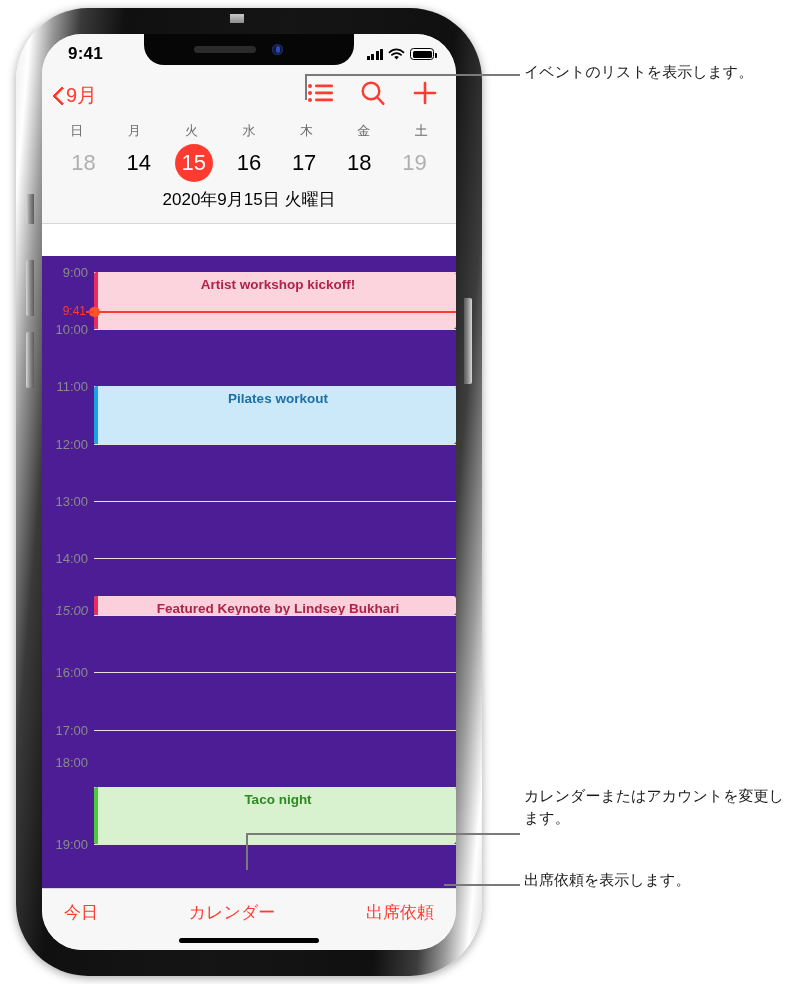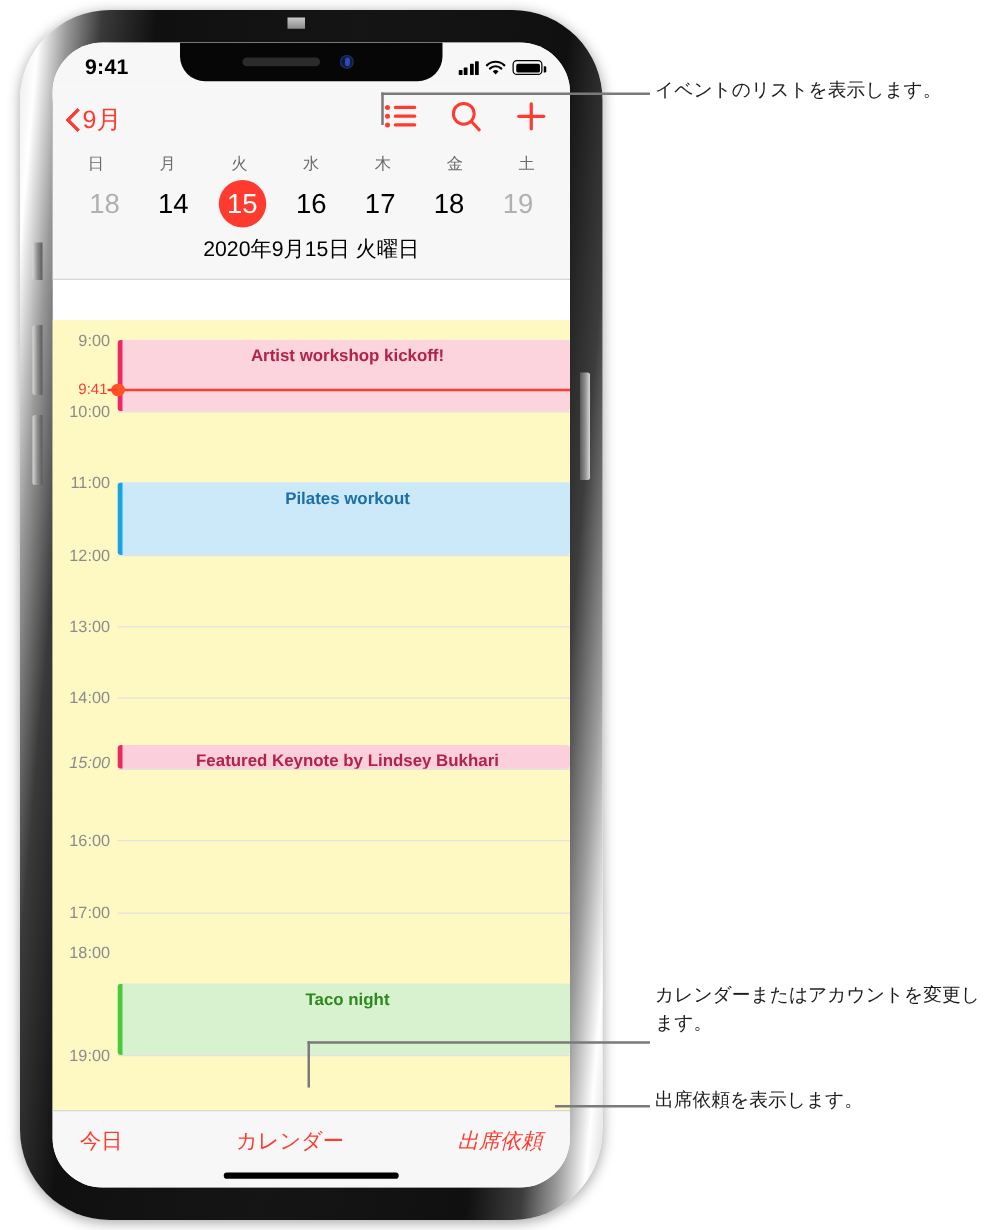--- a/index.html
+++ b/index.html
@@ -85,40 +85,40 @@
   .dt-row{ display:flex; padding:2px 14px 4px; align-items:flex-start;}
   .dt-cell{ flex:1; display:flex; justify-content:center; align-items:center;}
   .dt{ font-size:22px; color:#000; width:38px; height:38px; line-height:38px;
        text-align:center; border-radius:50%;}
   .dt.dim{ color:#b0b0b0;}
   .dt.sel{ background:#ff3b30; color:#fff; font-weight:500;}
   .fulldate{ text-align:center; font-size:17px; color:#000; padding:2px 0 8px;}
 
   
   .daygrid{ position:absolute; top:222px; left:0; right:0; bottom:62px;
-     background:#fef9c3; overflow:hidden;}
+     background:#4c1d95; overflow:hidden;}
   .hourline{ position:absolute; left:52px; right:0; height:1px; background:#e2e2e2;}
   .hourlabel{ position:absolute; left:0; width:46px; text-align:right;
      font-size:13px; color:#8b8b8b; transform:translateY(-50%);}
   .event{ position:absolute; left:52px; right:0; border-radius:3px; overflow:hidden;text-align:center;}
   .event .bar{ position:absolute; left:0; top:0; bottom:0; width:4px;}
   .event .etitle{ position:absolute; left:12px; top:5px; right:6px;
      font-size:13.5px; font-weight:bold; white-space:nowrap; overflow:hidden;}
   .nowline{ position:absolute; left:52px; right:0; height:1.5px; background:#ff3b30; z-index:12;}
   .nowdot{ position:absolute; left:-5px; top:-4.5px; width:10.5px; height:10.5px;
      border-radius:50%; background:#ff5226;}
   .nowlabel{ position:absolute; left:2px; font-size:12px; color:#ff3b30;
      transform:translateY(-50%); z-index:12;}
   .nowtick{ position:absolute; width:8px; height:1.5px; background:#ff3b30; z-index:12;}
 
   
   .toolbar{ position:absolute; bottom:0; left:0; right:0; height:62px; background:#f7f7f7;
     border-top:1px solid #d6d6d6; display:flex; align-items:center; padding:0 22px 14px;}
   .tb-item{ font-size:17px; color:#ff3b30; cursor:pointer;}
-  .tb-left{ flex:0 0 auto;} .tb-mid{ flex:1; text-align:center;} .tb-right{ flex:0 0 auto;font-style:italic;}
+  .tb-left{ flex:0 0 auto;} .tb-mid{ flex:1; text-align:center;} .tb-right{ flex:0 0 auto;}
   .homeind{ position:absolute; bottom:7px; left:50%; transform:translateX(-50%);
     width:140px; height:5px; border-radius:3px; background:#000;}
 
   
   .callout{ position:absolute; font-size:15px; line-height:1.45; color:#1a1a1a;
     font-family:"DejaVu Sans","Liberation Sans",sans-serif;}
   .lead{ position:absolute; background:#7a7a7a;}
 </style>
 </head>
 <body>

